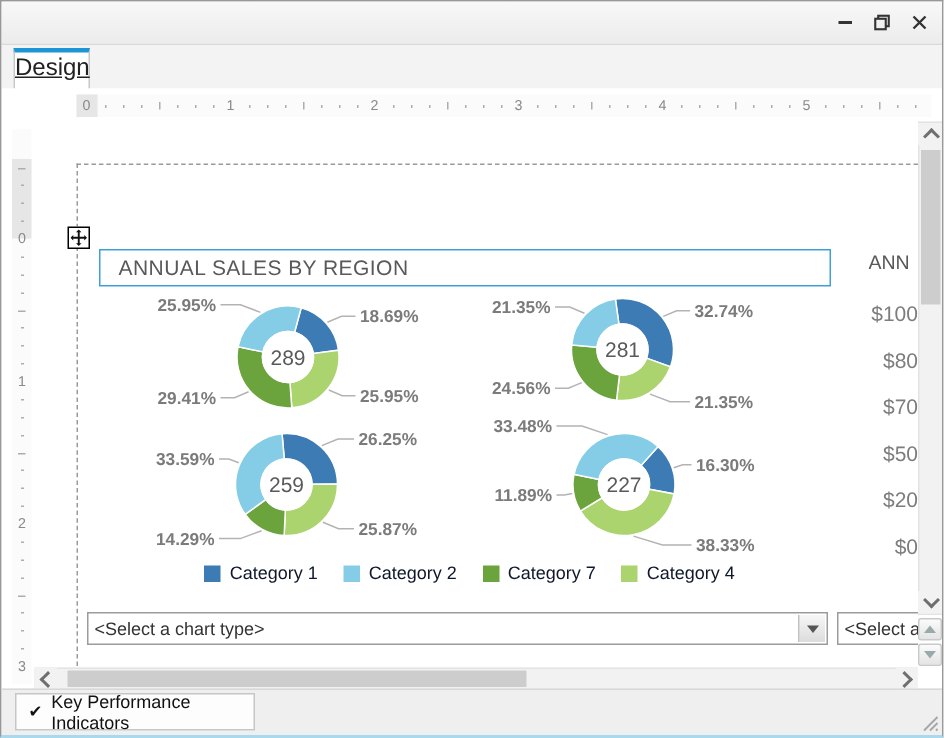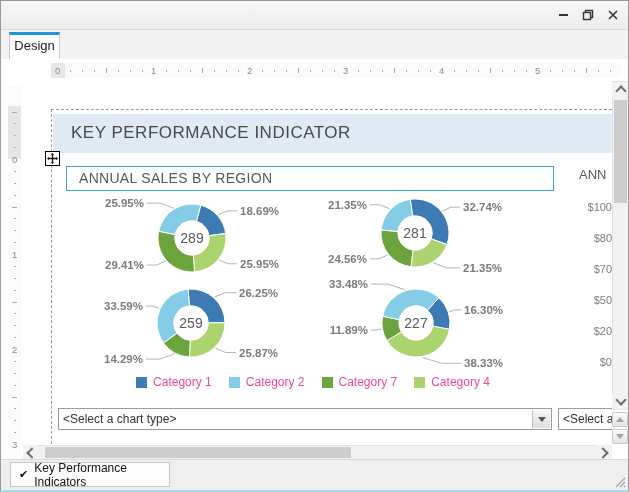--- a/index.html
+++ b/index.html
@@ -6,21 +6,21 @@
   #window{position:relative;width:629px;height:492px;background:#fff;border:1px solid #989898;
           border-bottom:2px solid #a9d9ec;box-sizing:border-box;overflow:hidden;}
   
   #titlebar{position:absolute;left:0;top:0;width:100%;height:29px;
             background:linear-gradient(#f8f8f8,#ececec);border-bottom:1px solid #d9d9d9;box-sizing:border-box;}
   #titlebar .title{position:absolute;left:10px;top:0;line-height:28px;font-size:13px;font-weight:bold;color:#3a3a3a;}
   #winbtns{position:absolute;right:6px;top:0;height:28px;display:flex;align-items:center;gap:7px;}
   .winbtn{width:18px;height:18px;display:flex;align-items:center;justify-content:center;cursor:default;}
   
   #tabbar{position:absolute;left:0;top:29px;width:100%;height:29px;background:#f3f3f3;}
-  .tab{position:absolute;box-sizing:border-box;text-align:center;font-size:13px;color:#222;}
+  .tab{position:absolute;box-sizing:border-box;text-align:center;font-size:16px;color:#222;text-decoration:underline;}
   .tab.active{left:8px;top:2px;width:51px;height:27px;background:#fff;border:1px solid #c8c8c8;border-bottom:none;
               border-top:3px solid #1e95d4;line-height:22px;}
   .tab.inactive{left:59px;top:6px;width:47px;height:23px;background:#f0f0f0;border:1px solid #cfcfcf;border-bottom:none;
               line-height:21px;color:#444;margin-top:42px;}
   
   #main{position:absolute;left:0;top:58px;width:629px;height:401px;background:#fff;}
   #hruler{position:absolute;left:50px;top:4px;width:570px;height:15px;background:#fbfbfb;}
   #hruler .hl{position:absolute;left:0;top:0;width:14px;height:15px;background:#e6e6e6;}
   #vruler{position:absolute;left:7px;top:27px;width:13px;height:370px;background:#fbfbfb;}
   #vruler .hl{position:absolute;left:0;top:20px;width:13px;height:53px;background:#e6e6e6;}
@@ -31,23 +31,23 @@
   #dash-top{position:absolute;left:28px;top:28px;width:561px;height:0;border-top:1px dashed #9a9a9a;}
   #dash-left{position:absolute;left:28px;top:28px;width:0;height:335px;border-left:1px dashed #9a9a9a;}
   #band{position:absolute;left:30px;top:33px;width:559px;height:39px;background:#dfeaf5;}
   #band .t{position:absolute;left:18px;top:9px;font-size:17px;letter-spacing:.5px;color:#4a4a4a;}
   #movehandle{position:absolute;left:21px;top:70px;width:15px;height:15px;background:#fff;border:1px solid #000;
               box-sizing:border-box;display:flex;align-items:center;justify-content:center;}
   #panel1-title{position:absolute;left:43px;top:85px;width:488px;height:25px;border:1.5px solid #3fa0d8;
                 box-sizing:border-box;background:#fff;}
   #panel1-title .t{position:absolute;left:12px;top:3px;font-size:14px;letter-spacing:.3px;color:#595959;}
   #panel2-title{position:absolute;left:556px;top:86px;width:40px;font-size:13px;color:#595959;overflow:hidden;white-space:nowrap;}
-  .axis-label{position:absolute;width:89px;left:500px;text-align:right;font-size:11px;color:#7d7d7d;}
+  .axis-label{position:absolute;width:89px;left:500px;text-align:right;font-size:14px;color:#7d7d7d;}
   #legend{position:absolute;left:90px;top:294px;width:400px;display:flex;justify-content:center;gap:17px;}
-  .leg-item{display:flex;align-items:center;gap:6px;font-size:12px;color:#ec4899;}
+  .leg-item{display:flex;align-items:center;gap:6px;font-size:12px;color:#0f172a;}
   .leg-sq{width:11px;height:11px;display:inline-block;}
   .combo{position:absolute;top:327px;height:22px;background:#fff;border:1px solid #9b9b9b;box-sizing:border-box;}
   .combo .val{position:absolute;left:4px;top:3px;font-size:12px;color:#333;white-space:nowrap;}
   .combo .btn{position:absolute;right:1px;top:1px;bottom:1px;width:17px;background:linear-gradient(#f7f7f7,#dcdcdc);
               border-left:1px solid #c0c0c0;display:flex;align-items:center;justify-content:center;}
   .tri-down{width:0;height:0;border-left:4px solid transparent;border-right:4px solid transparent;border-top:5px solid #555;}
   .donut{position:absolute;}
   
   .sb-track{position:absolute;background:#f2f2f2;border:1px solid #e3e3e3;box-sizing:border-box;}
   .sb-btn{position:absolute;display:flex;align-items:center;justify-content:center;background:#f2f2f2;}
@@ -178,23 +178,20 @@
         <span class="tick" style="height: 1px; width: 2px; left: 6px; top: 322.375px;"></span>
         <span class="tick" style="height: 1px; width: 2px; left: 6px; top: 334.25px;"></span>
         <span class="tick" style="height: 1px; width: 2px; left: 6px; top: 346.125px;"></span>
         <span class="rnum" style="left: 4px; top: 353px;">3</span>
       </div>
 
     <div id="canvas">
       <div id="dash-top"></div>
       <div id="dash-left"></div>
 
-      <div id="band">
-        <div class="t">KEY PERFORMANCE INDICATOR</div>
-      </div>
 
       <div id="panel1-title">
         <div class="t">ANNUAL SALES BY REGION</div>
       </div>
 
       <div id="panel2-title">ANN</div>
       <div id="axis-labels">
           <div class="axis-label" style="top: 120px;">$100</div>
           <div class="axis-label" style="top: 151px;">$80</div>
           <div class="axis-label" style="top: 182px;">$70</div>

